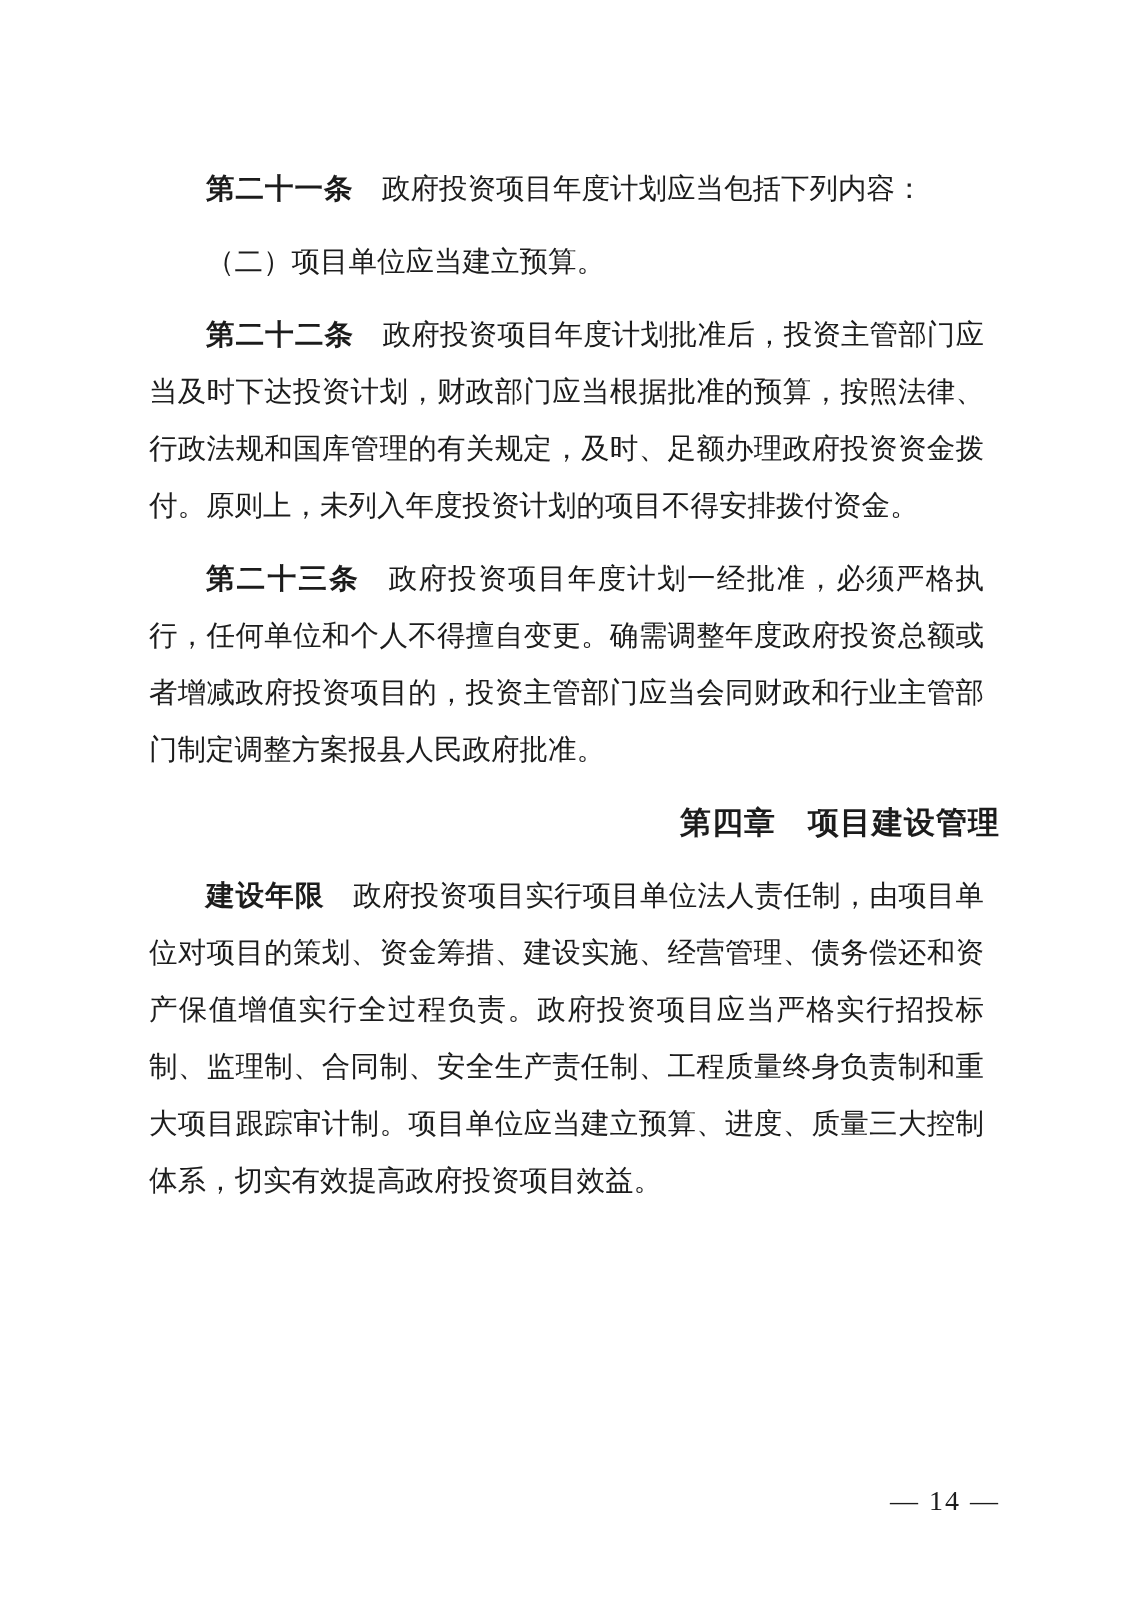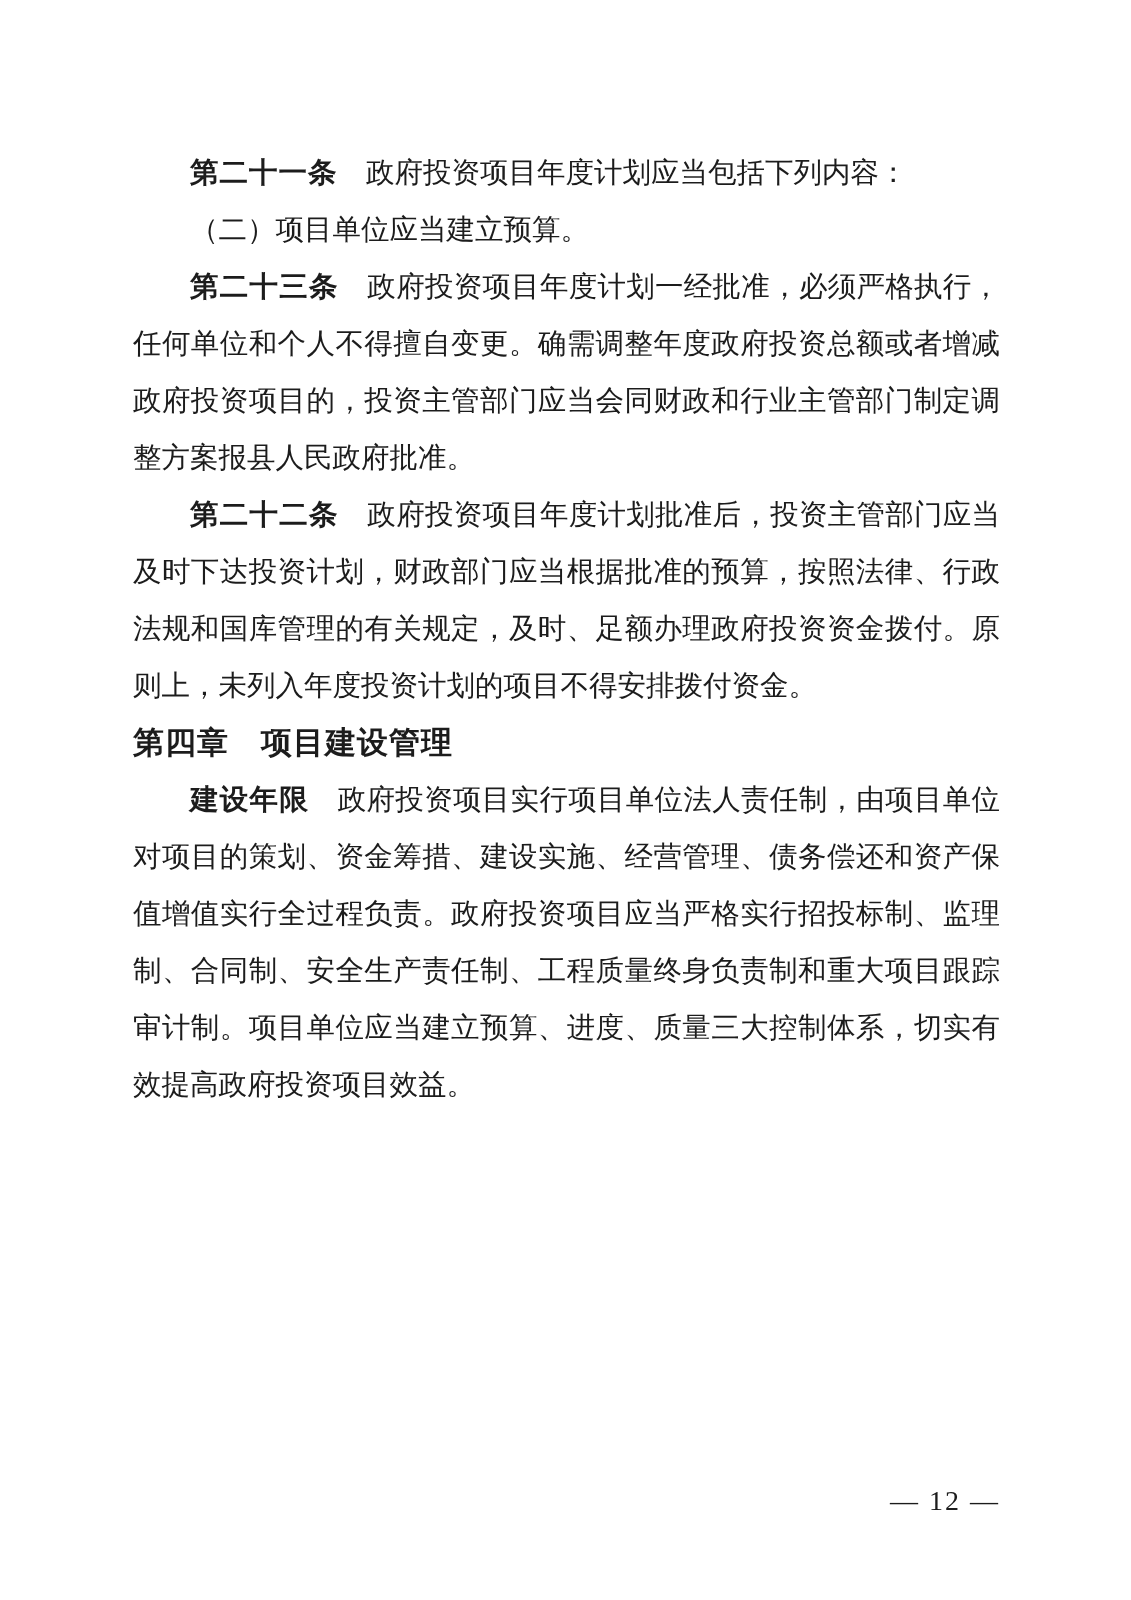--- a/index.html
+++ b/index.html
@@ -16,39 +16,39 @@
     font-family: "Liberation Serif", "DejaVu Serif", serif;
     overflow: hidden;
   }
   .content {
     position: absolute;
     left: 133px;
     top: 144px;
     width: 867px;
   }
   .para {
-    margin: 0;
+    margin: 16px;
     font-size: 28.5px;
     line-height: 57px;
     text-align: justify;
     text-justify: inter-ideograph;
     text-indent: 2em;
     word-break: normal;
   }
   .article-label {
     font-family: "Liberation Sans", "DejaVu Sans", sans-serif;
     font-weight: 700;
     margin-right: 1em;
     letter-spacing: 1px;
   }
   .chapter-heading {
     margin: 0;
     font-size: 31px;
     line-height: 57px;
-    text-align: left;
+    text-align: right;
     text-indent: 0;
     font-weight: 700;
     font-family: "Liberation Sans", "DejaVu Sans", sans-serif;
     letter-spacing: 1px;
   }
   .footer {
     position: absolute;
     right: 131px;
     bottom: 84px;
     font-size: 28px;
@@ -61,27 +61,27 @@
 <body>
 
 <div class="page">
   <div class="content">
 
     <p class="para"><span class="article-label">第二十一条</span><span>政府投资项目年度计划应当包括下列内容：</span></p>
 
 
     <p class="para"><span>（二）项目单位应当建立预算。</span></p>
 
+    <p class="para"><span class="article-label">第二十二条</span><span>政府投资项目年度计划批准后，投资主管部门应当及时下达投资计划，财政部门应当根据批准的预算，按照法律、行政法规和国库管理的有关规定，及时、足额办理政府投资资金拨付。原则上，未列入年度投资计划的项目不得安排拨付资金。</span></p>
+
     <p class="para"><span class="article-label">第二十三条</span><span>政府投资项目年度计划一经批准，必须严格执行，任何单位和个人不得擅自变更。确需调整年度政府投资总额或者增减政府投资项目的，投资主管部门应当会同财政和行业主管部门制定调整方案报县人民政府批准。</span></p>
-
-    <p class="para"><span class="article-label">第二十二条</span><span>政府投资项目年度计划批准后，投资主管部门应当及时下达投资计划，财政部门应当根据批准的预算，按照法律、行政法规和国库管理的有关规定，及时、足额办理政府投资资金拨付。原则上，未列入年度投资计划的项目不得安排拨付资金。</span></p>
 
 
     <h2 class="chapter-heading">第四章　项目建设管理</h2>
 
     <p class="para"><span class="article-label">建设年限</span><span>政府投资项目实行项目单位法人责任制，由项目单位对项目的策划、资金筹措、建设实施、经营管理、债务偿还和资产保值增值实行全过程负责。政府投资项目应当严格实行招投标制、监理制、合同制、安全生产责任制、工程质量终身负责制和重大项目跟踪审计制。项目单位应当建立预算、进度、质量三大控制体系，切实有效提高政府投资项目效益。</span></p>
 
   </div>
 
   <div class="footer">
-    <span>— 12 —</span>
+    <span>— 14 —</span>
   </div>
 </div>
 
 </body></html>

